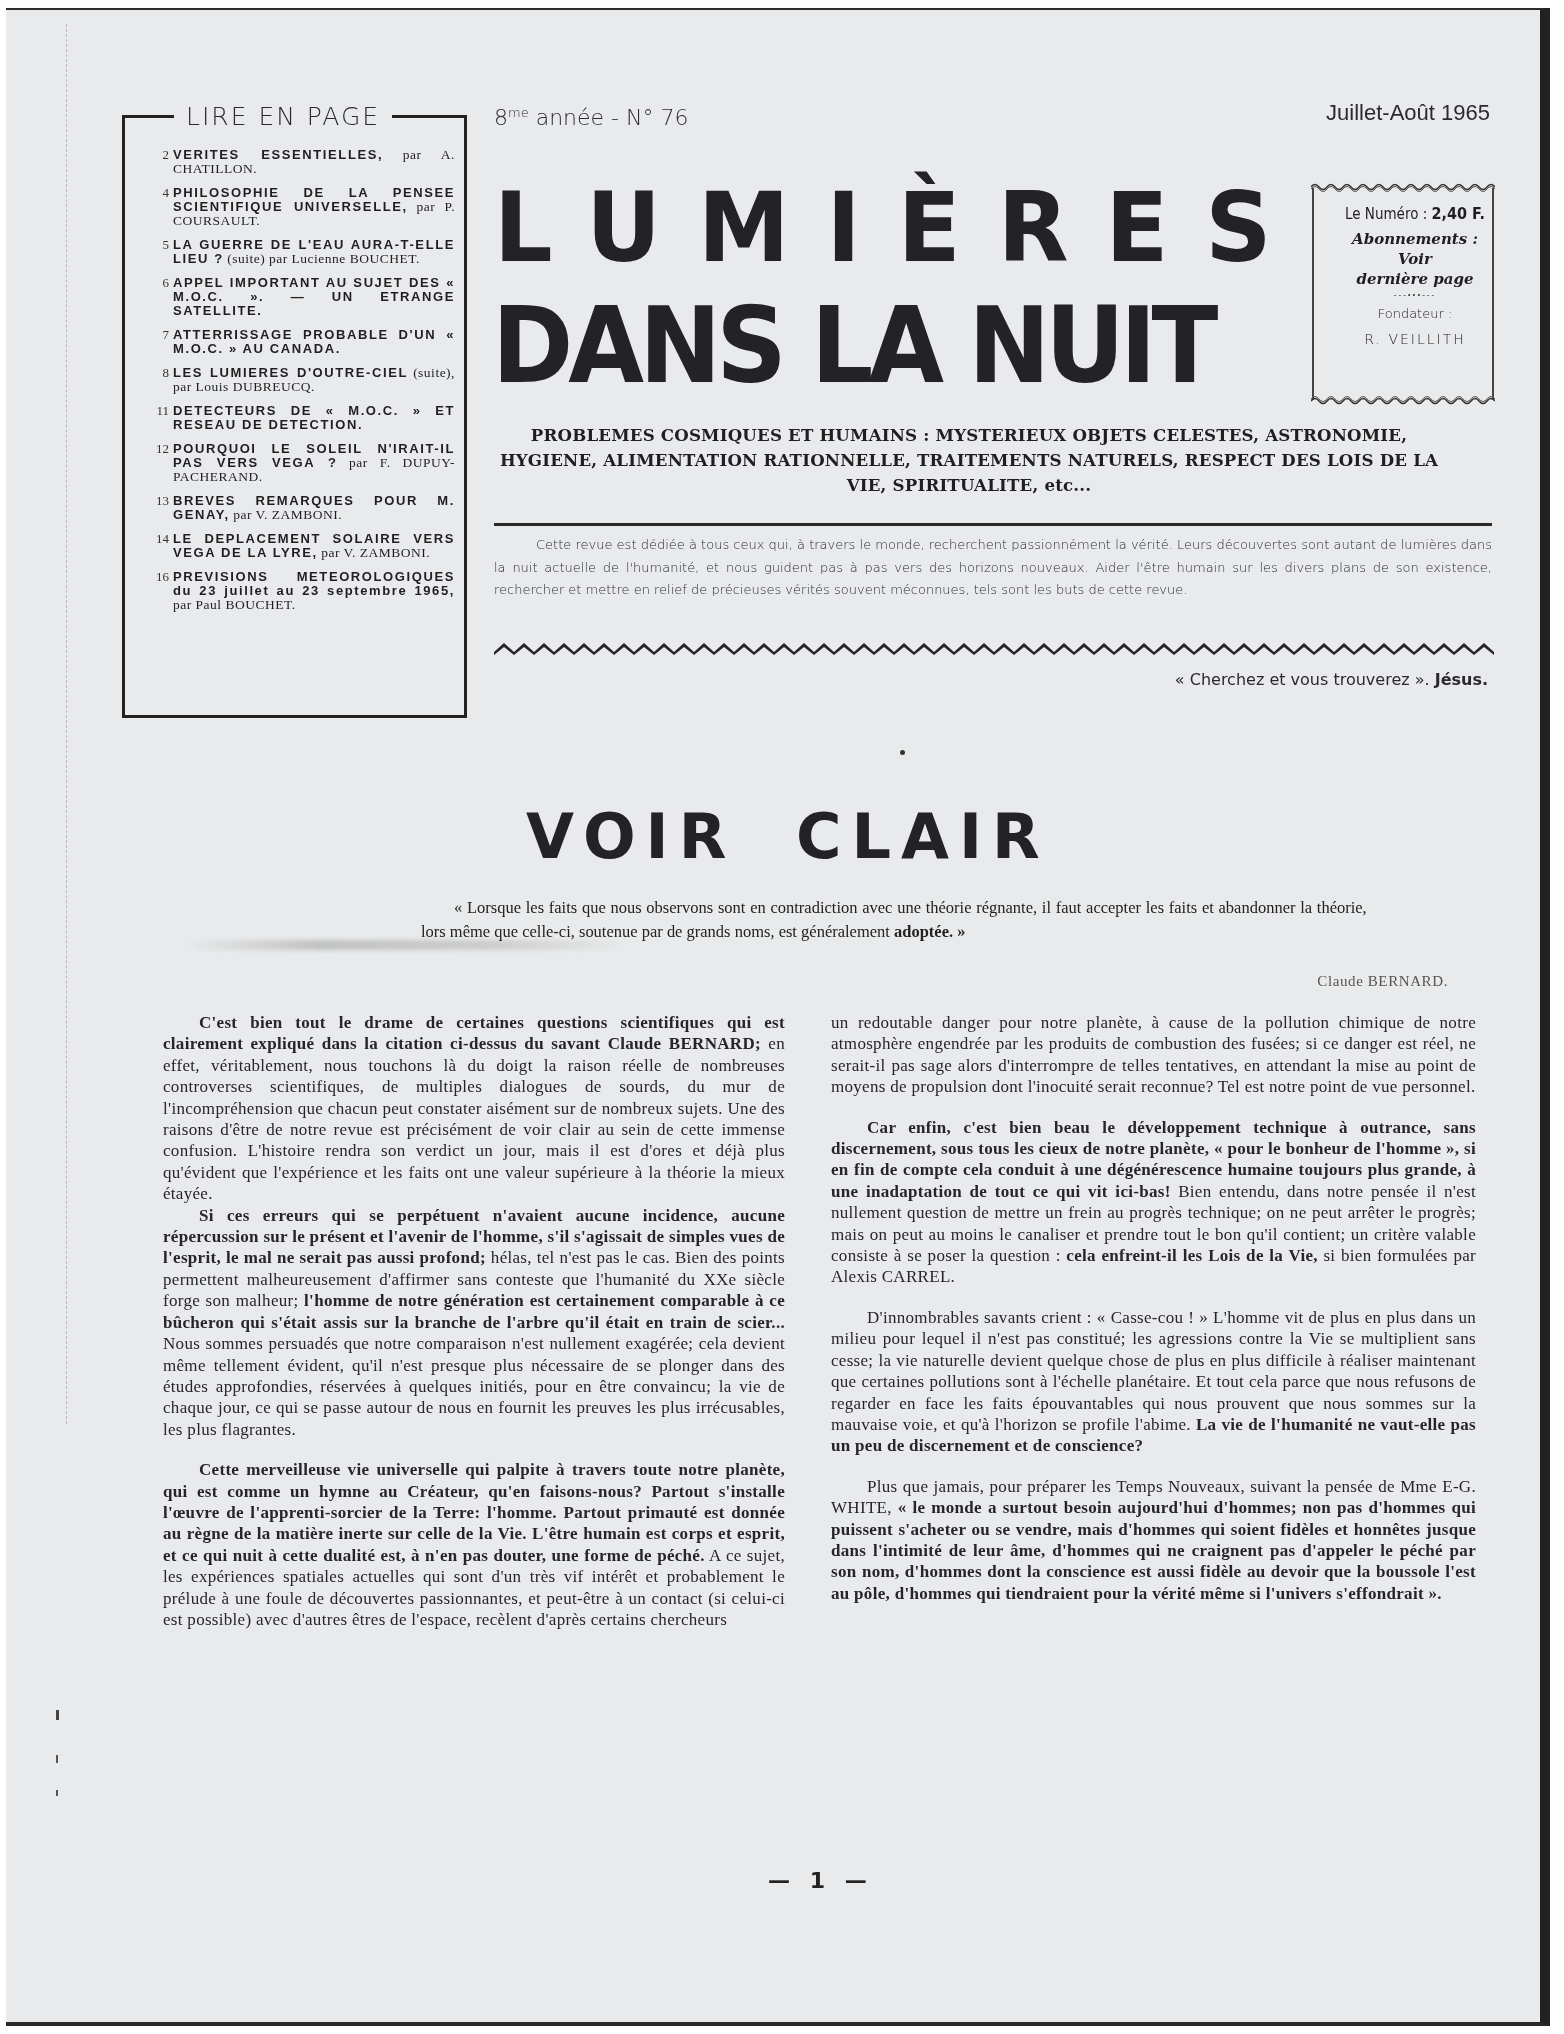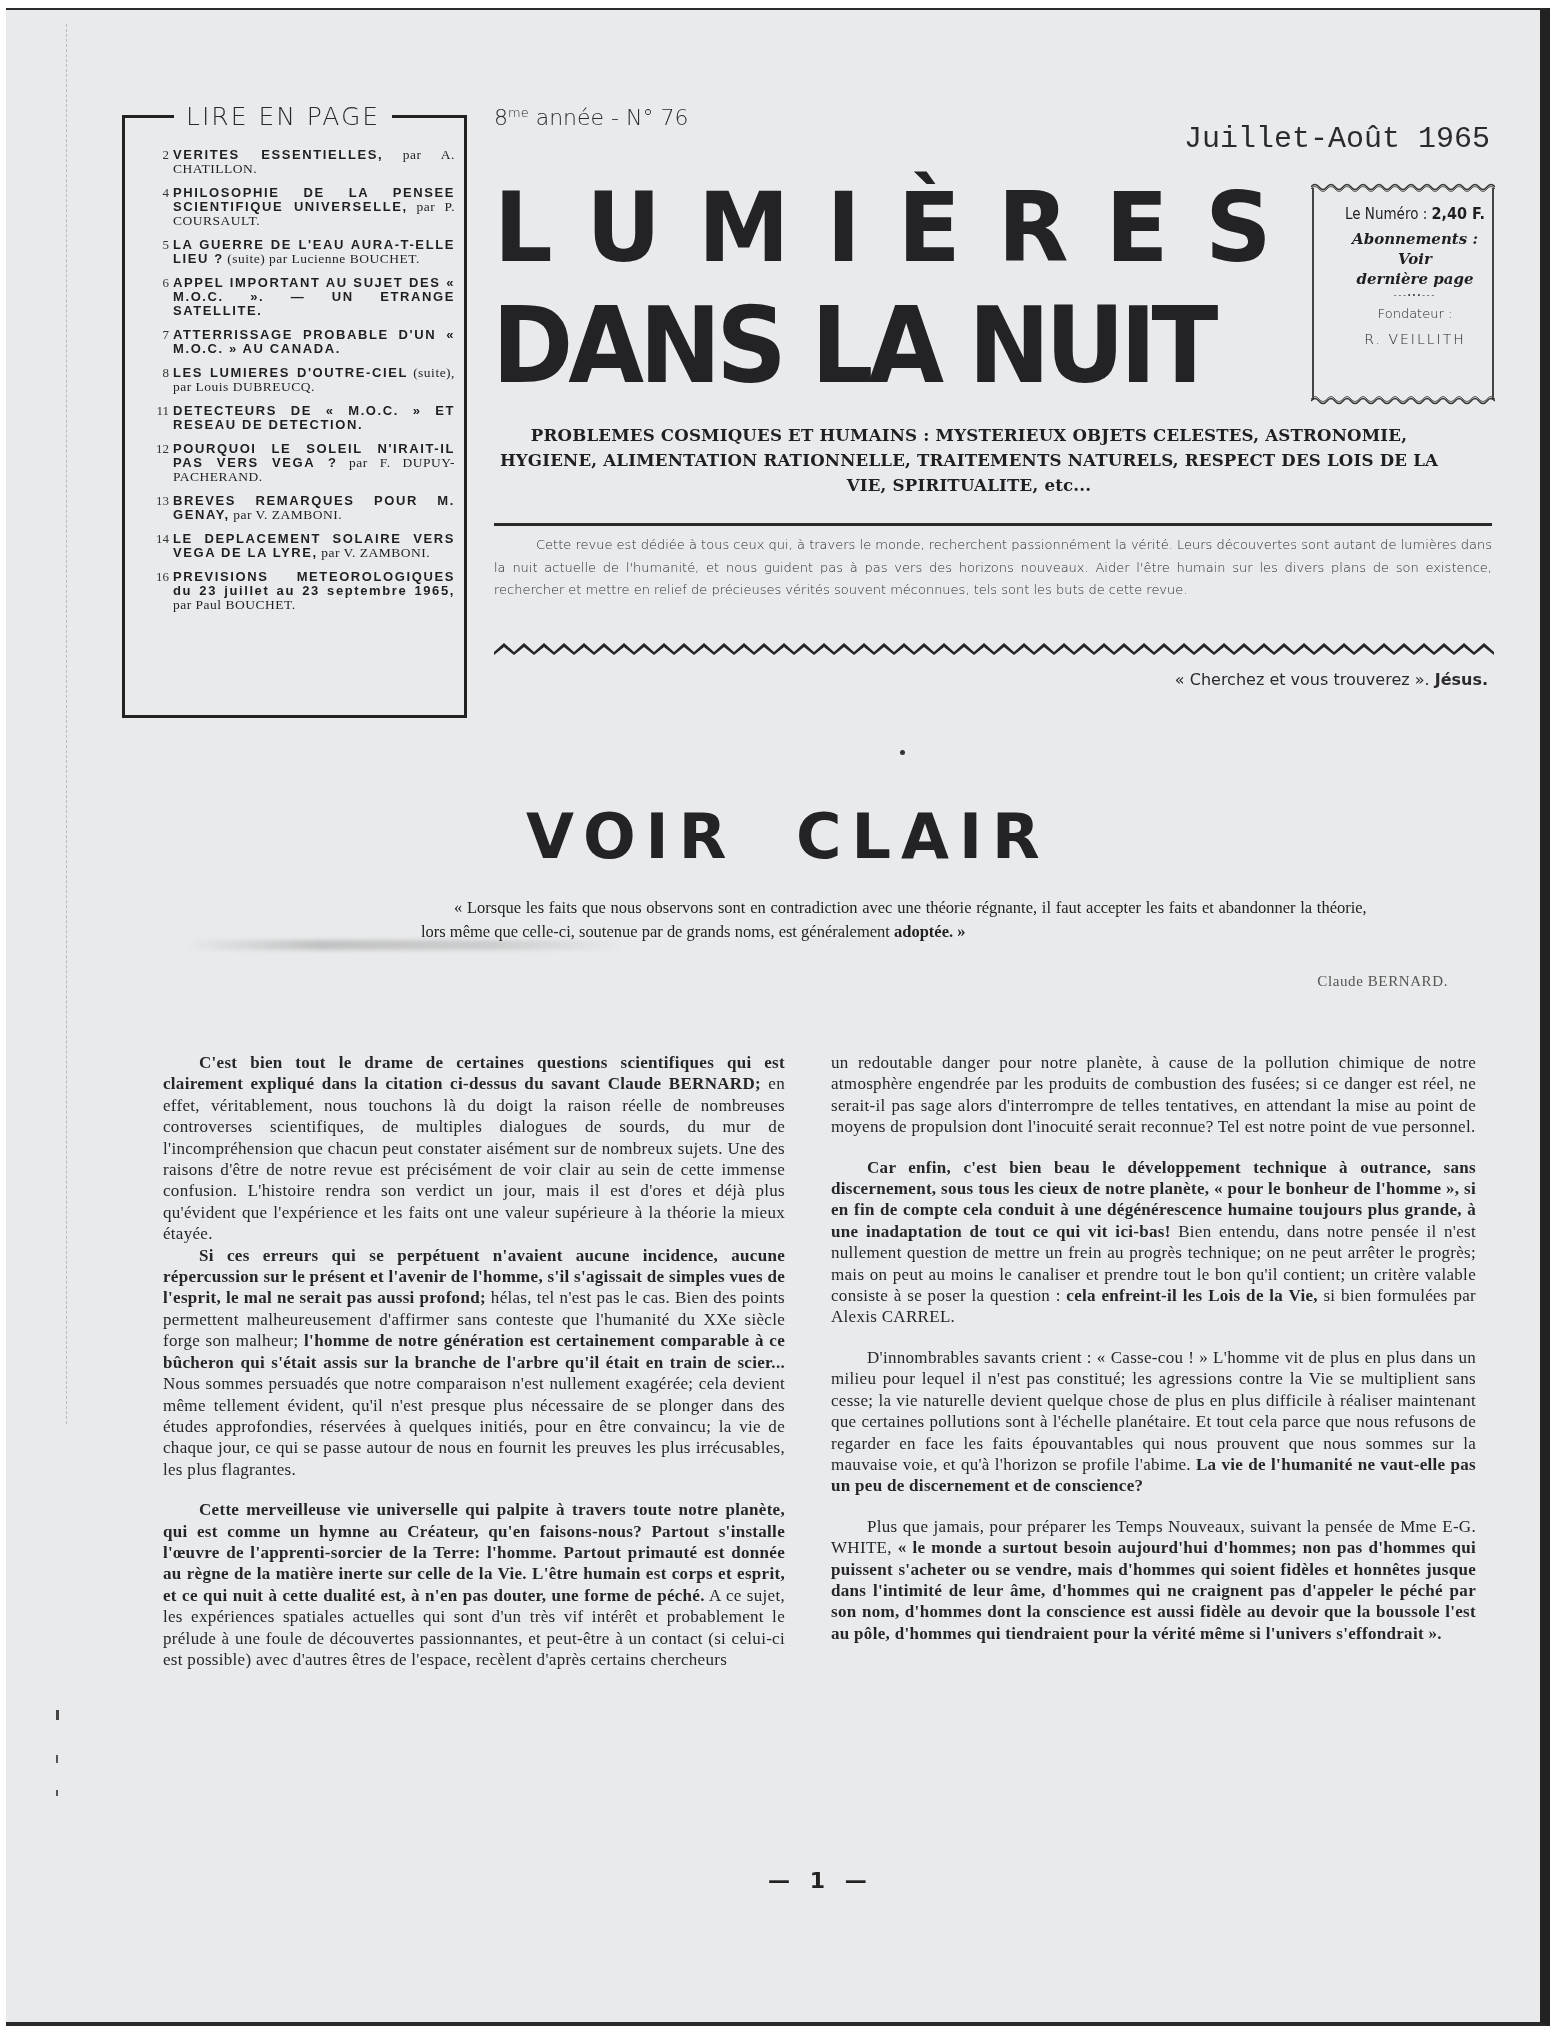--- a/index.html
+++ b/index.html
@@ -109,23 +109,23 @@
       top: 95px;
       font-family: "DejaVu Sans", sans-serif;
       font-size: 22px;
       font-weight: 300;
       color: #2b2b2e;
     }
     .issue sup { font-size: 13px; }
     .date {
       position: absolute;
       right: 50px;
-      top: 112px;
-      font-family: Liberation Mono, monospace;
-      font-size: 30px;
+      top: 90px;
+      font-family: Liberation Sans, sans-serif;
+      font-size: 22px;
       font-weight: 300;
       color: #2b2b2e;
     }
     .title-1, .title-2 {
       position: absolute;
       font-family: "DejaVu Sans", sans-serif;
       font-weight: bold;
       color: #232326;
       line-height: 1;
     }
@@ -297,21 +297,21 @@
       left: 180px;
       top: 930px;
       width: 440px;
       height: 10px;
       background: linear-gradient(90deg, rgba(120,120,120,0) 0%, rgba(120,120,120,0.35) 30%, rgba(120,120,120,0.25) 70%, rgba(120,120,120,0) 100%);
       filter: blur(2px);
     }
 
     .col {
       position: absolute;
-      top: 1042px;
+      top: 1002px;
       font-family: "Liberation Serif", serif;
       font-size: 17px;
       line-height: 21.4px;
       text-align: justify;
       color: #26262a;
       letter-spacing: 0.3px;
     }
     .col p {
       margin: 0 0 19px 0;
       text-indent: 36px;

